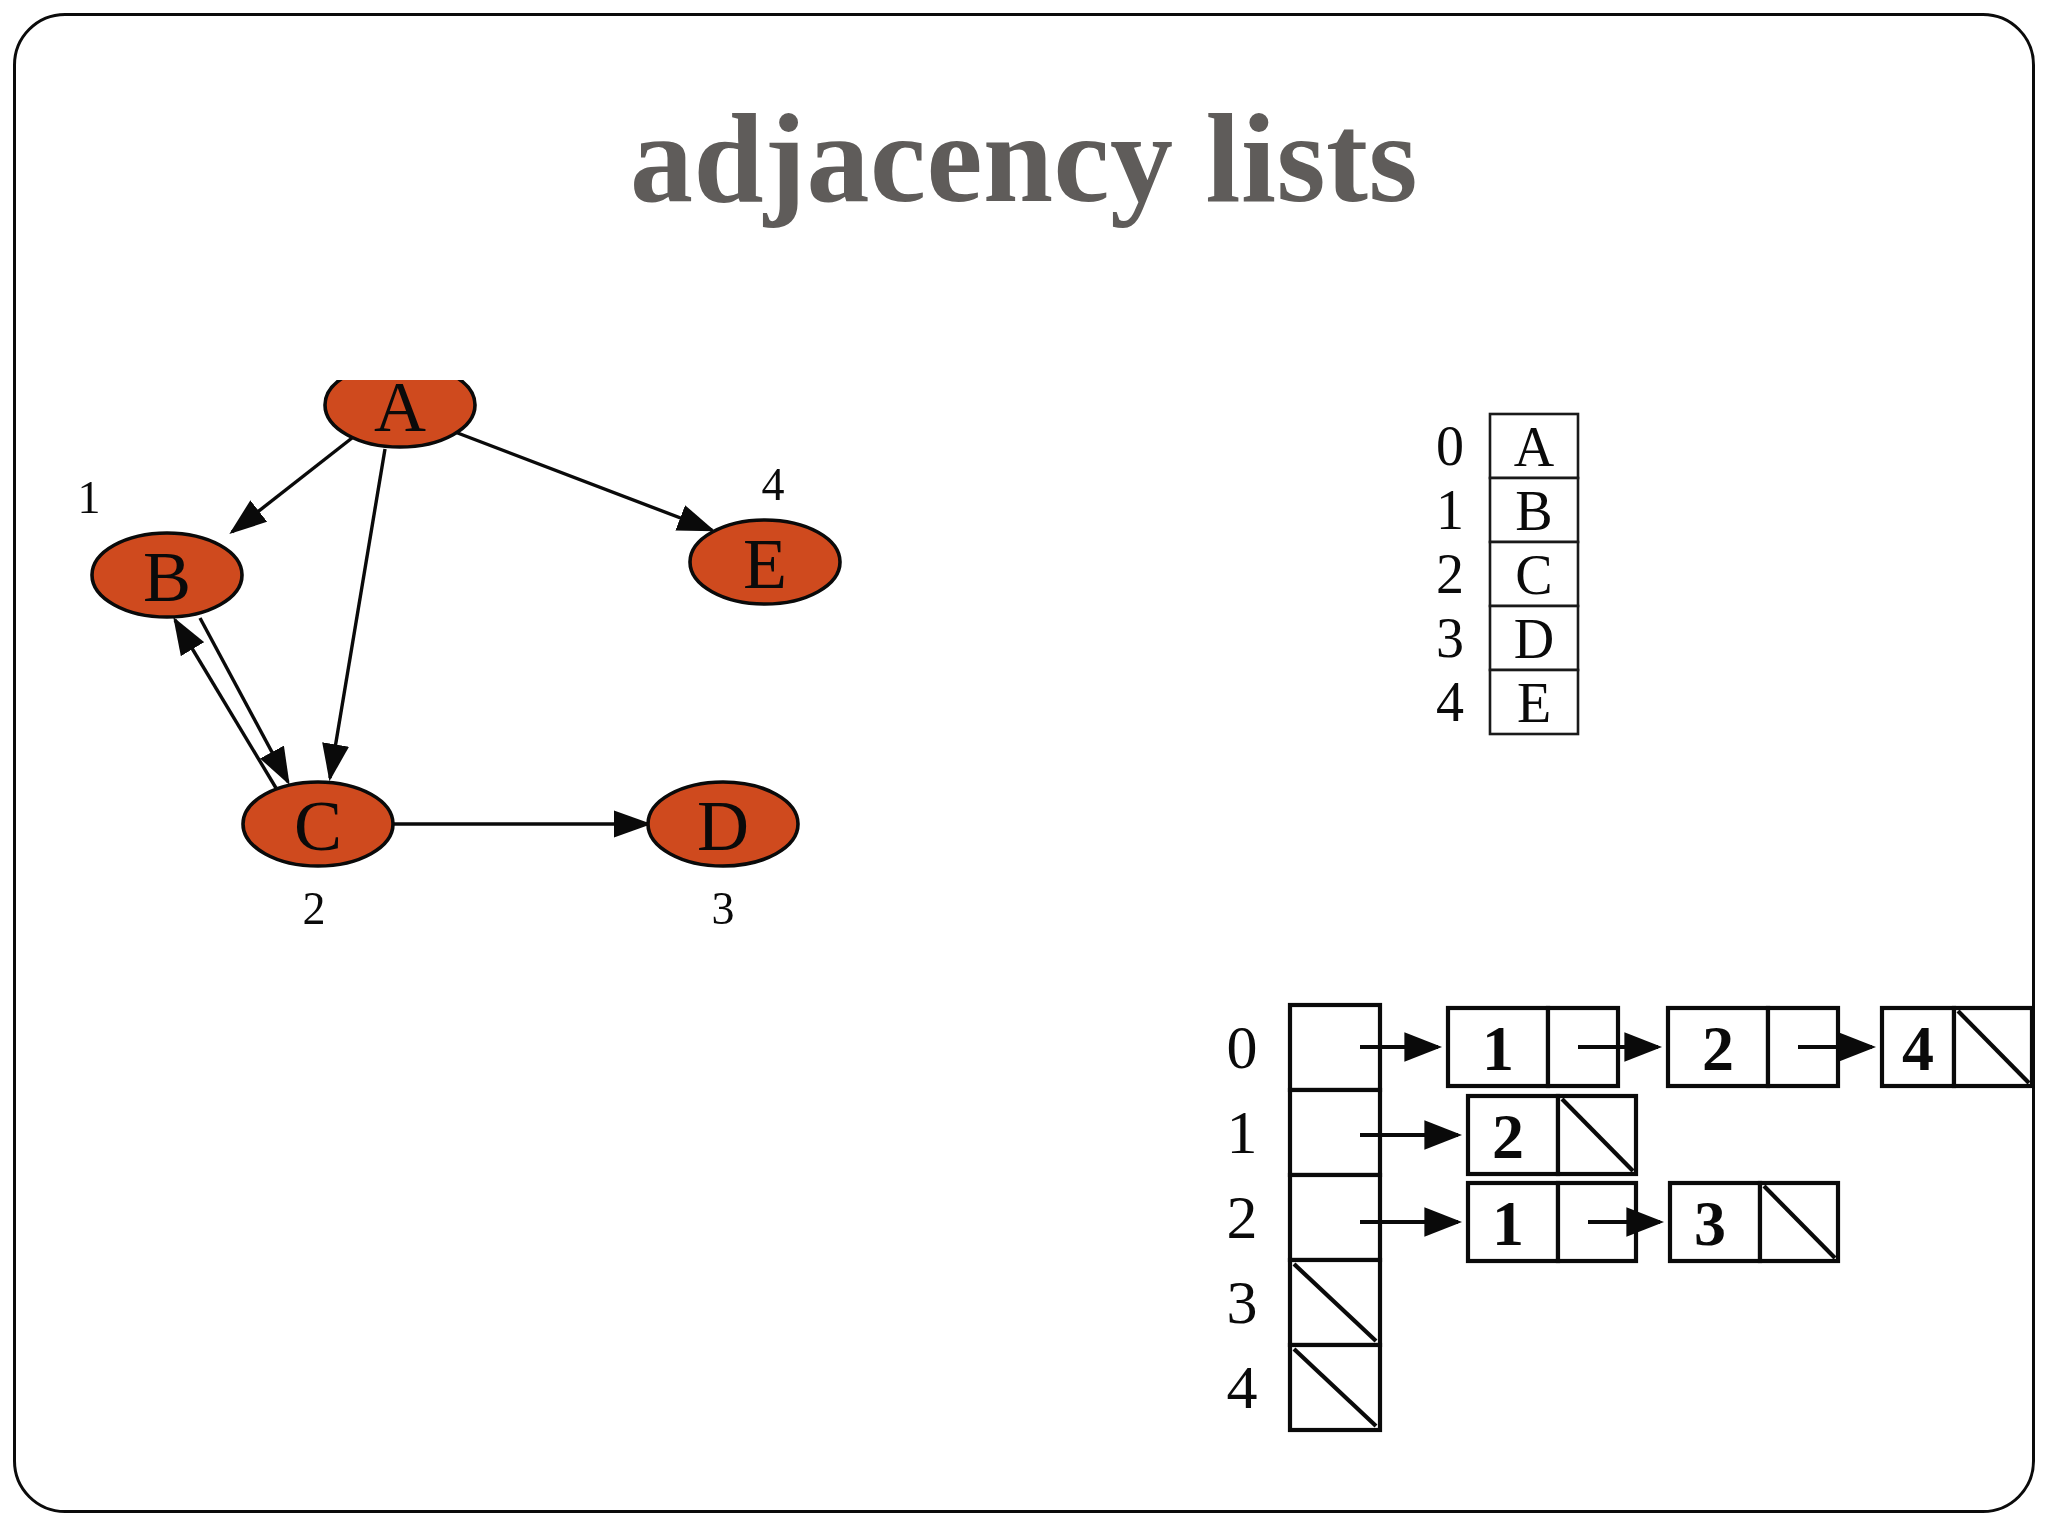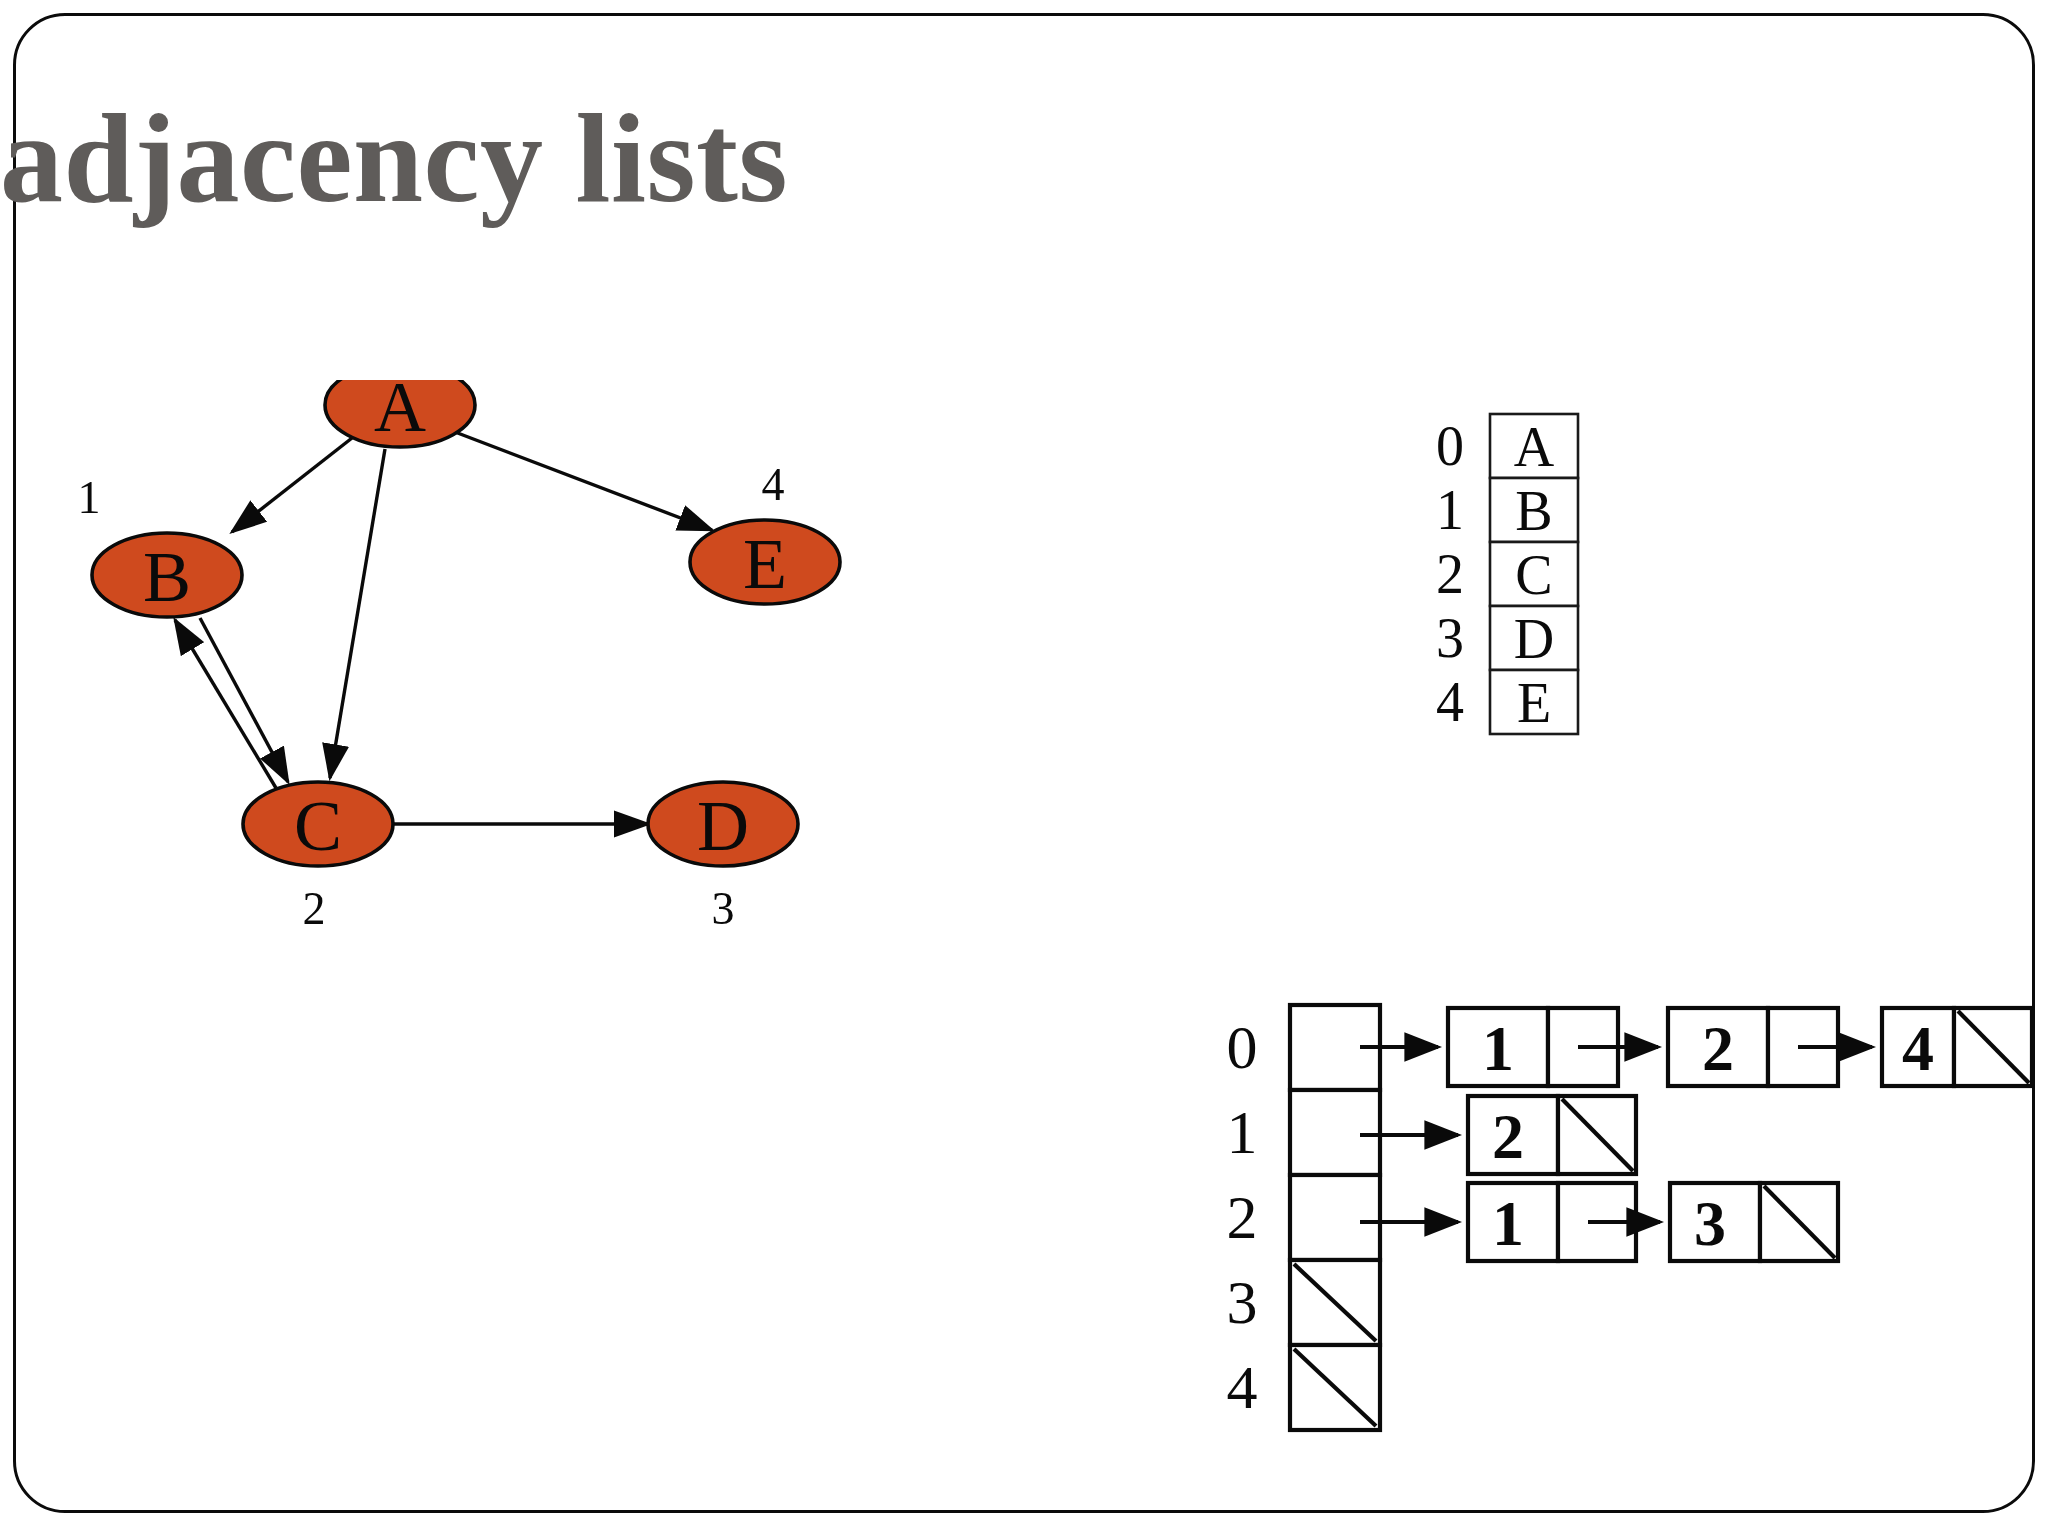--- a/index.html
+++ b/index.html
@@ -33,21 +33,21 @@
     box-sizing: border-box;
     background: transparent;
   }
 
   
   #slide-title {
     position: absolute;
     left: 0;
     top: 96px;
     width: 2048px;
-    text-align: left;
+    text-align: center;
     font-family: "Liberation Serif", "DejaVu Serif", serif;
     font-weight: bold;
     font-size: 126px;
     line-height: 1.0;
     color: #5f5c5a;
     letter-spacing: 0.5px;
     white-space: nowrap;
   }
 
   

